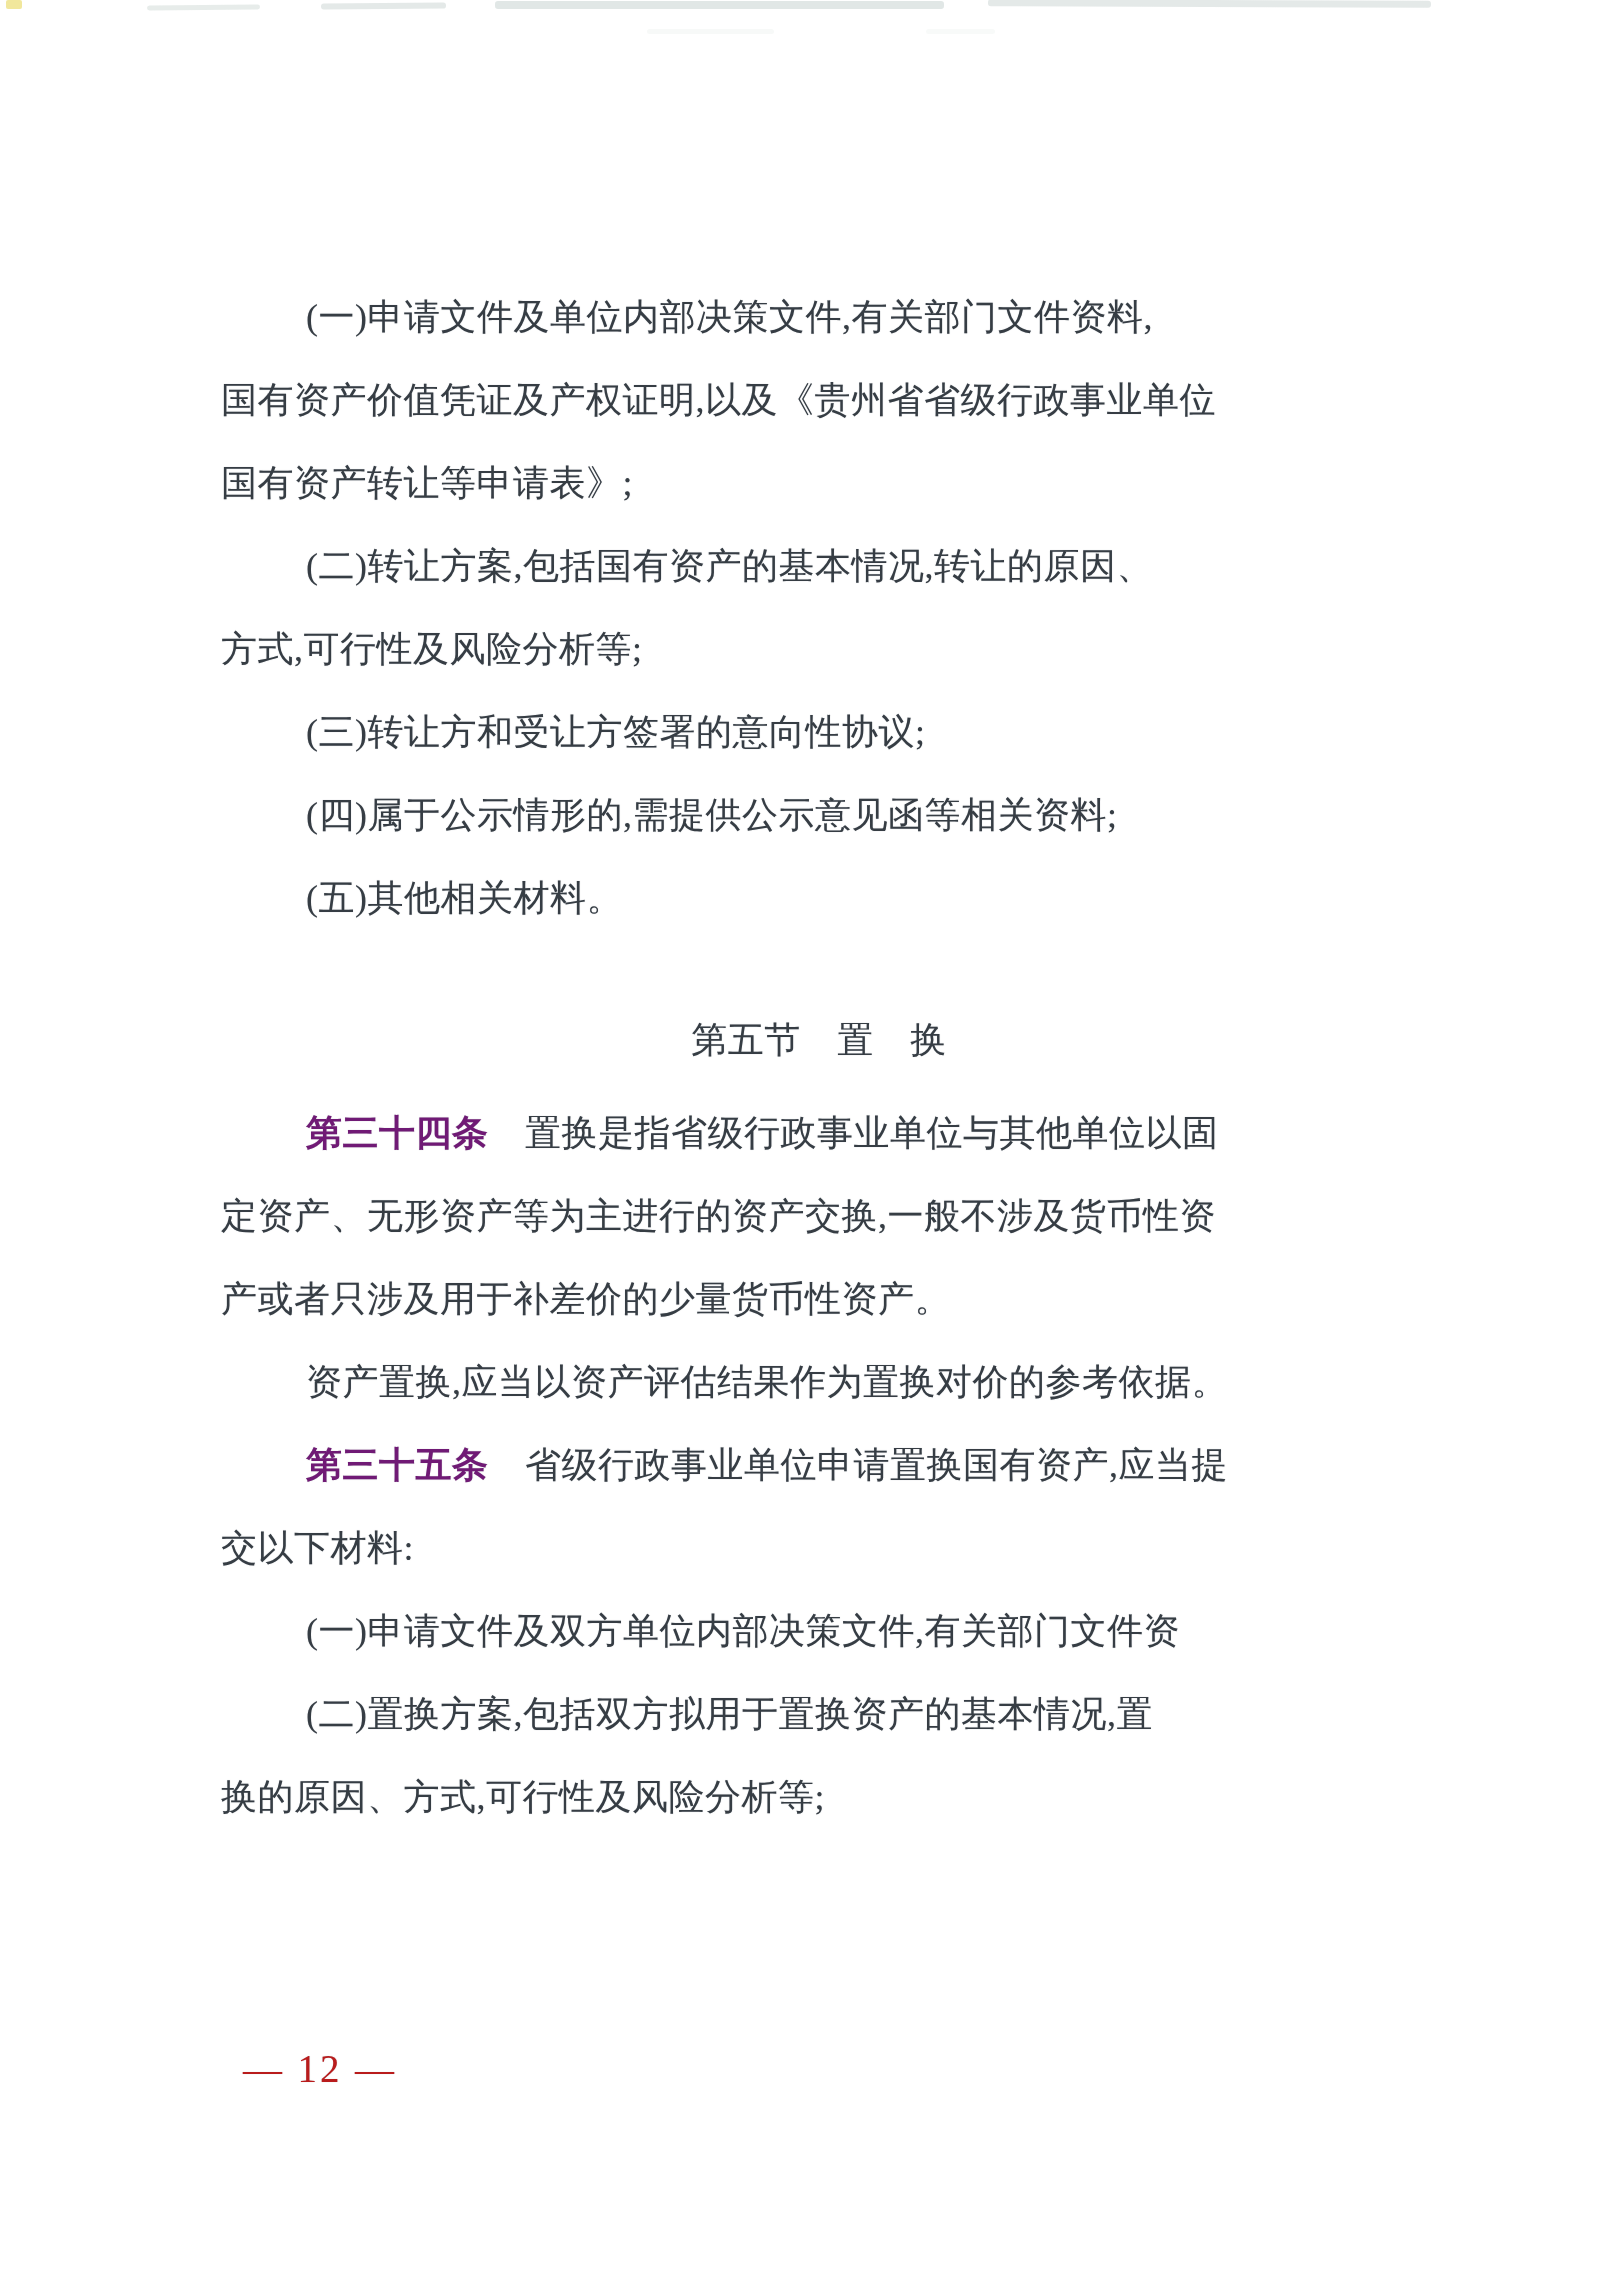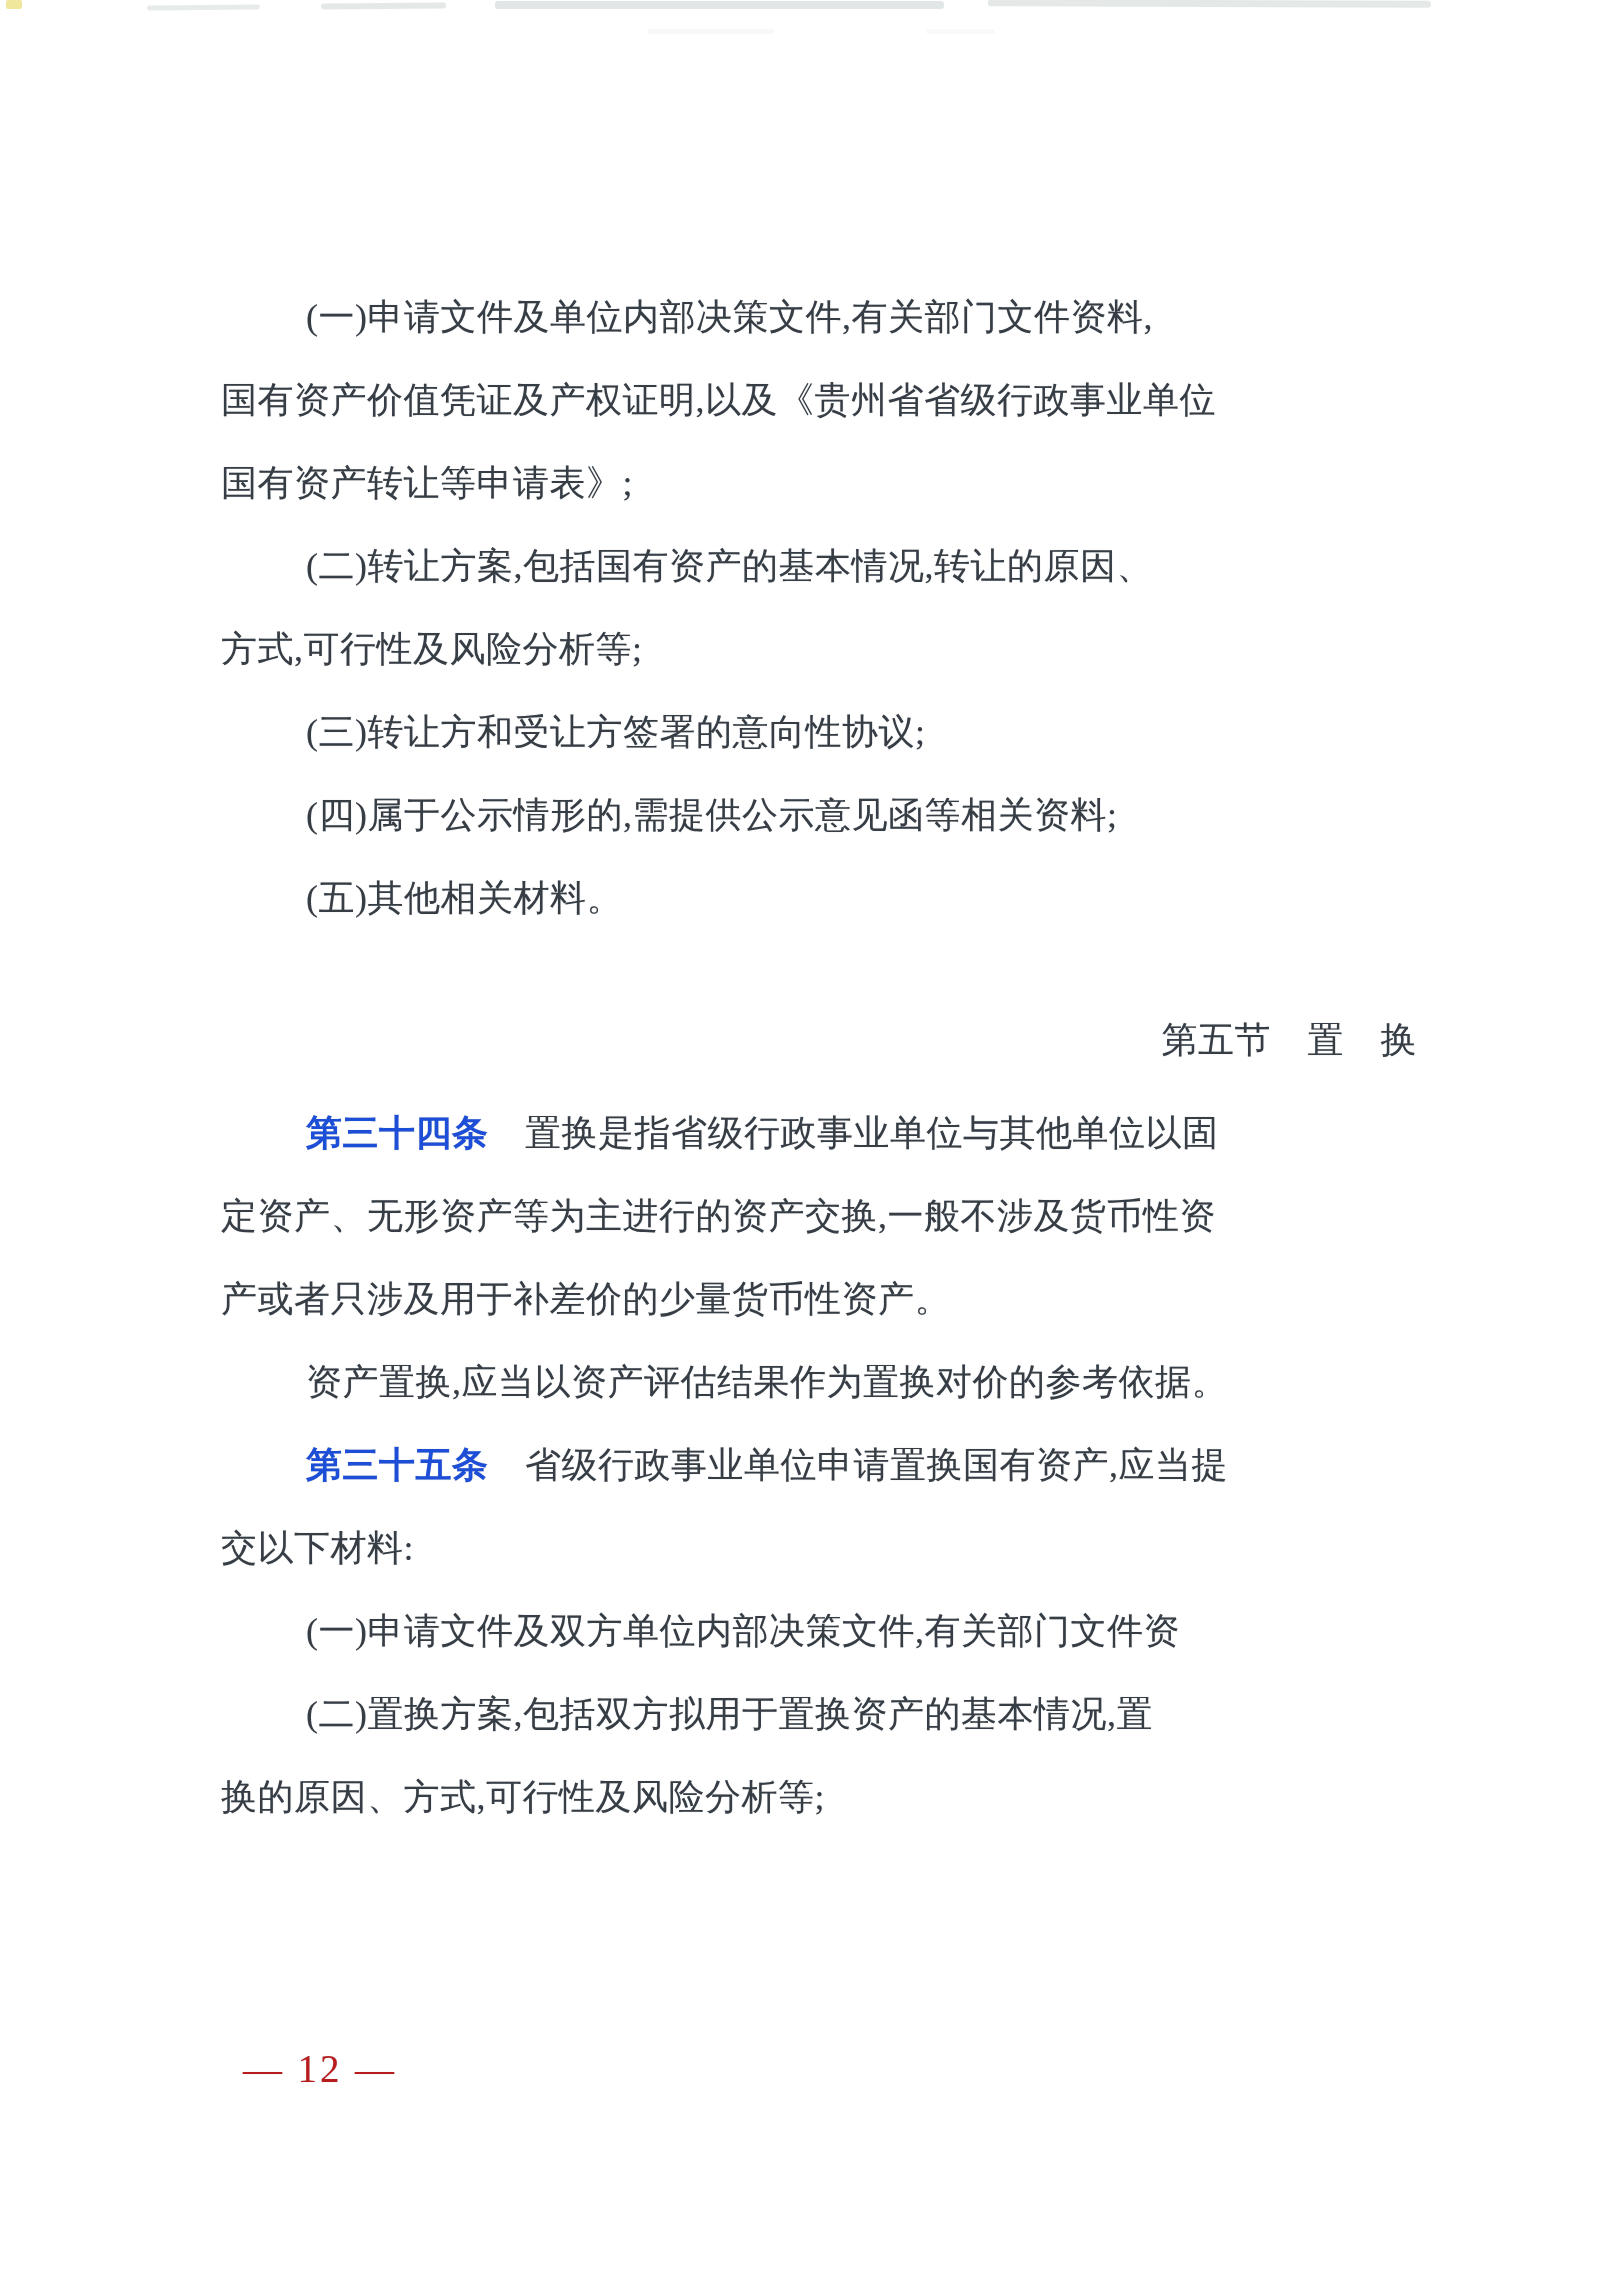--- a/index.html
+++ b/index.html
@@ -23,24 +23,24 @@
     letter-spacing:0.5px;
     text-shadow:0 0 1px rgba(70,80,95,0.35);
   }
   .line{
     height:83px;line-height:83px;
     white-space:nowrap;
   }
   .indent{padding-left:85px;}
   .heading{
     margin-top:59px;margin-bottom:9.8px;
-    text-align:right;
+    text-align:center;
     padding-left:0;
   }
-  .term{font-weight:700;color:#1d4ed8;}
+  .term{font-weight:700;color:#701a75;}
   .pagenum{
     position:absolute;
     left:243px;top:2045px;
     font-size:39px;line-height:47px;
     letter-spacing:2.9px;
     color:#b91c1c;
     font-family:"Liberation Serif","DejaVu Serif",serif;
     text-shadow:0 0 1px rgba(70,80,95,0.3);
   }
 </style>

